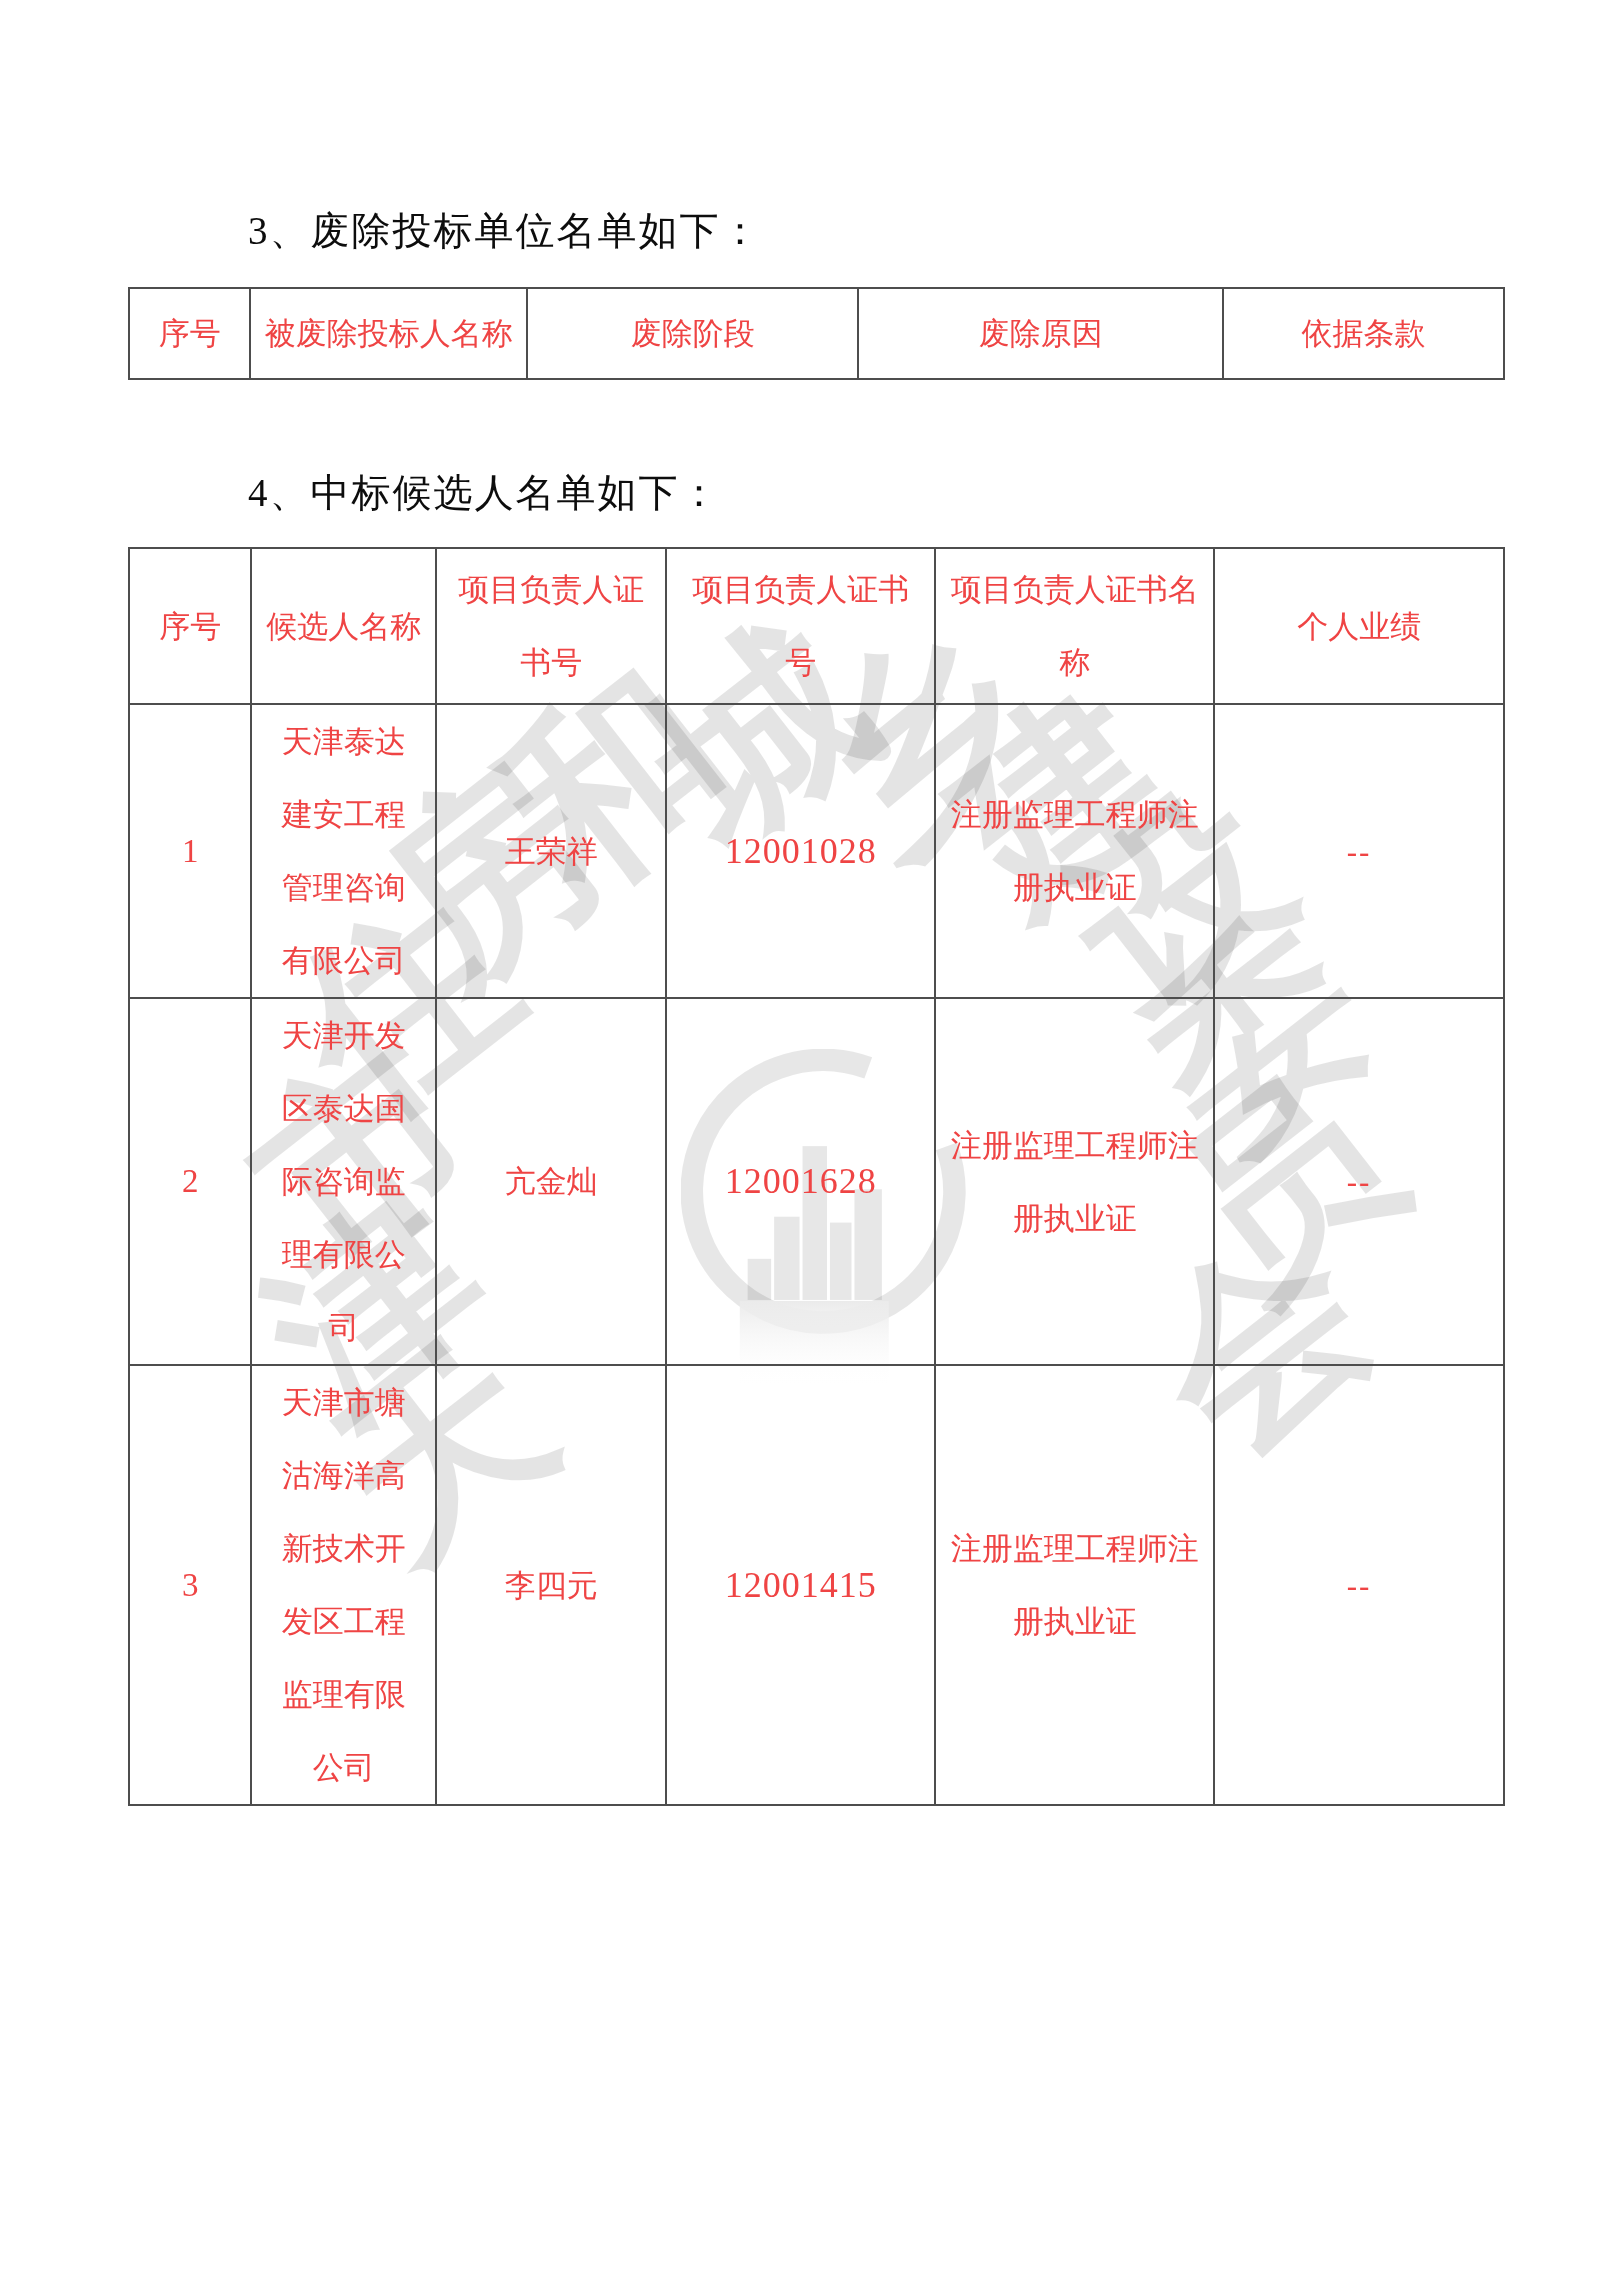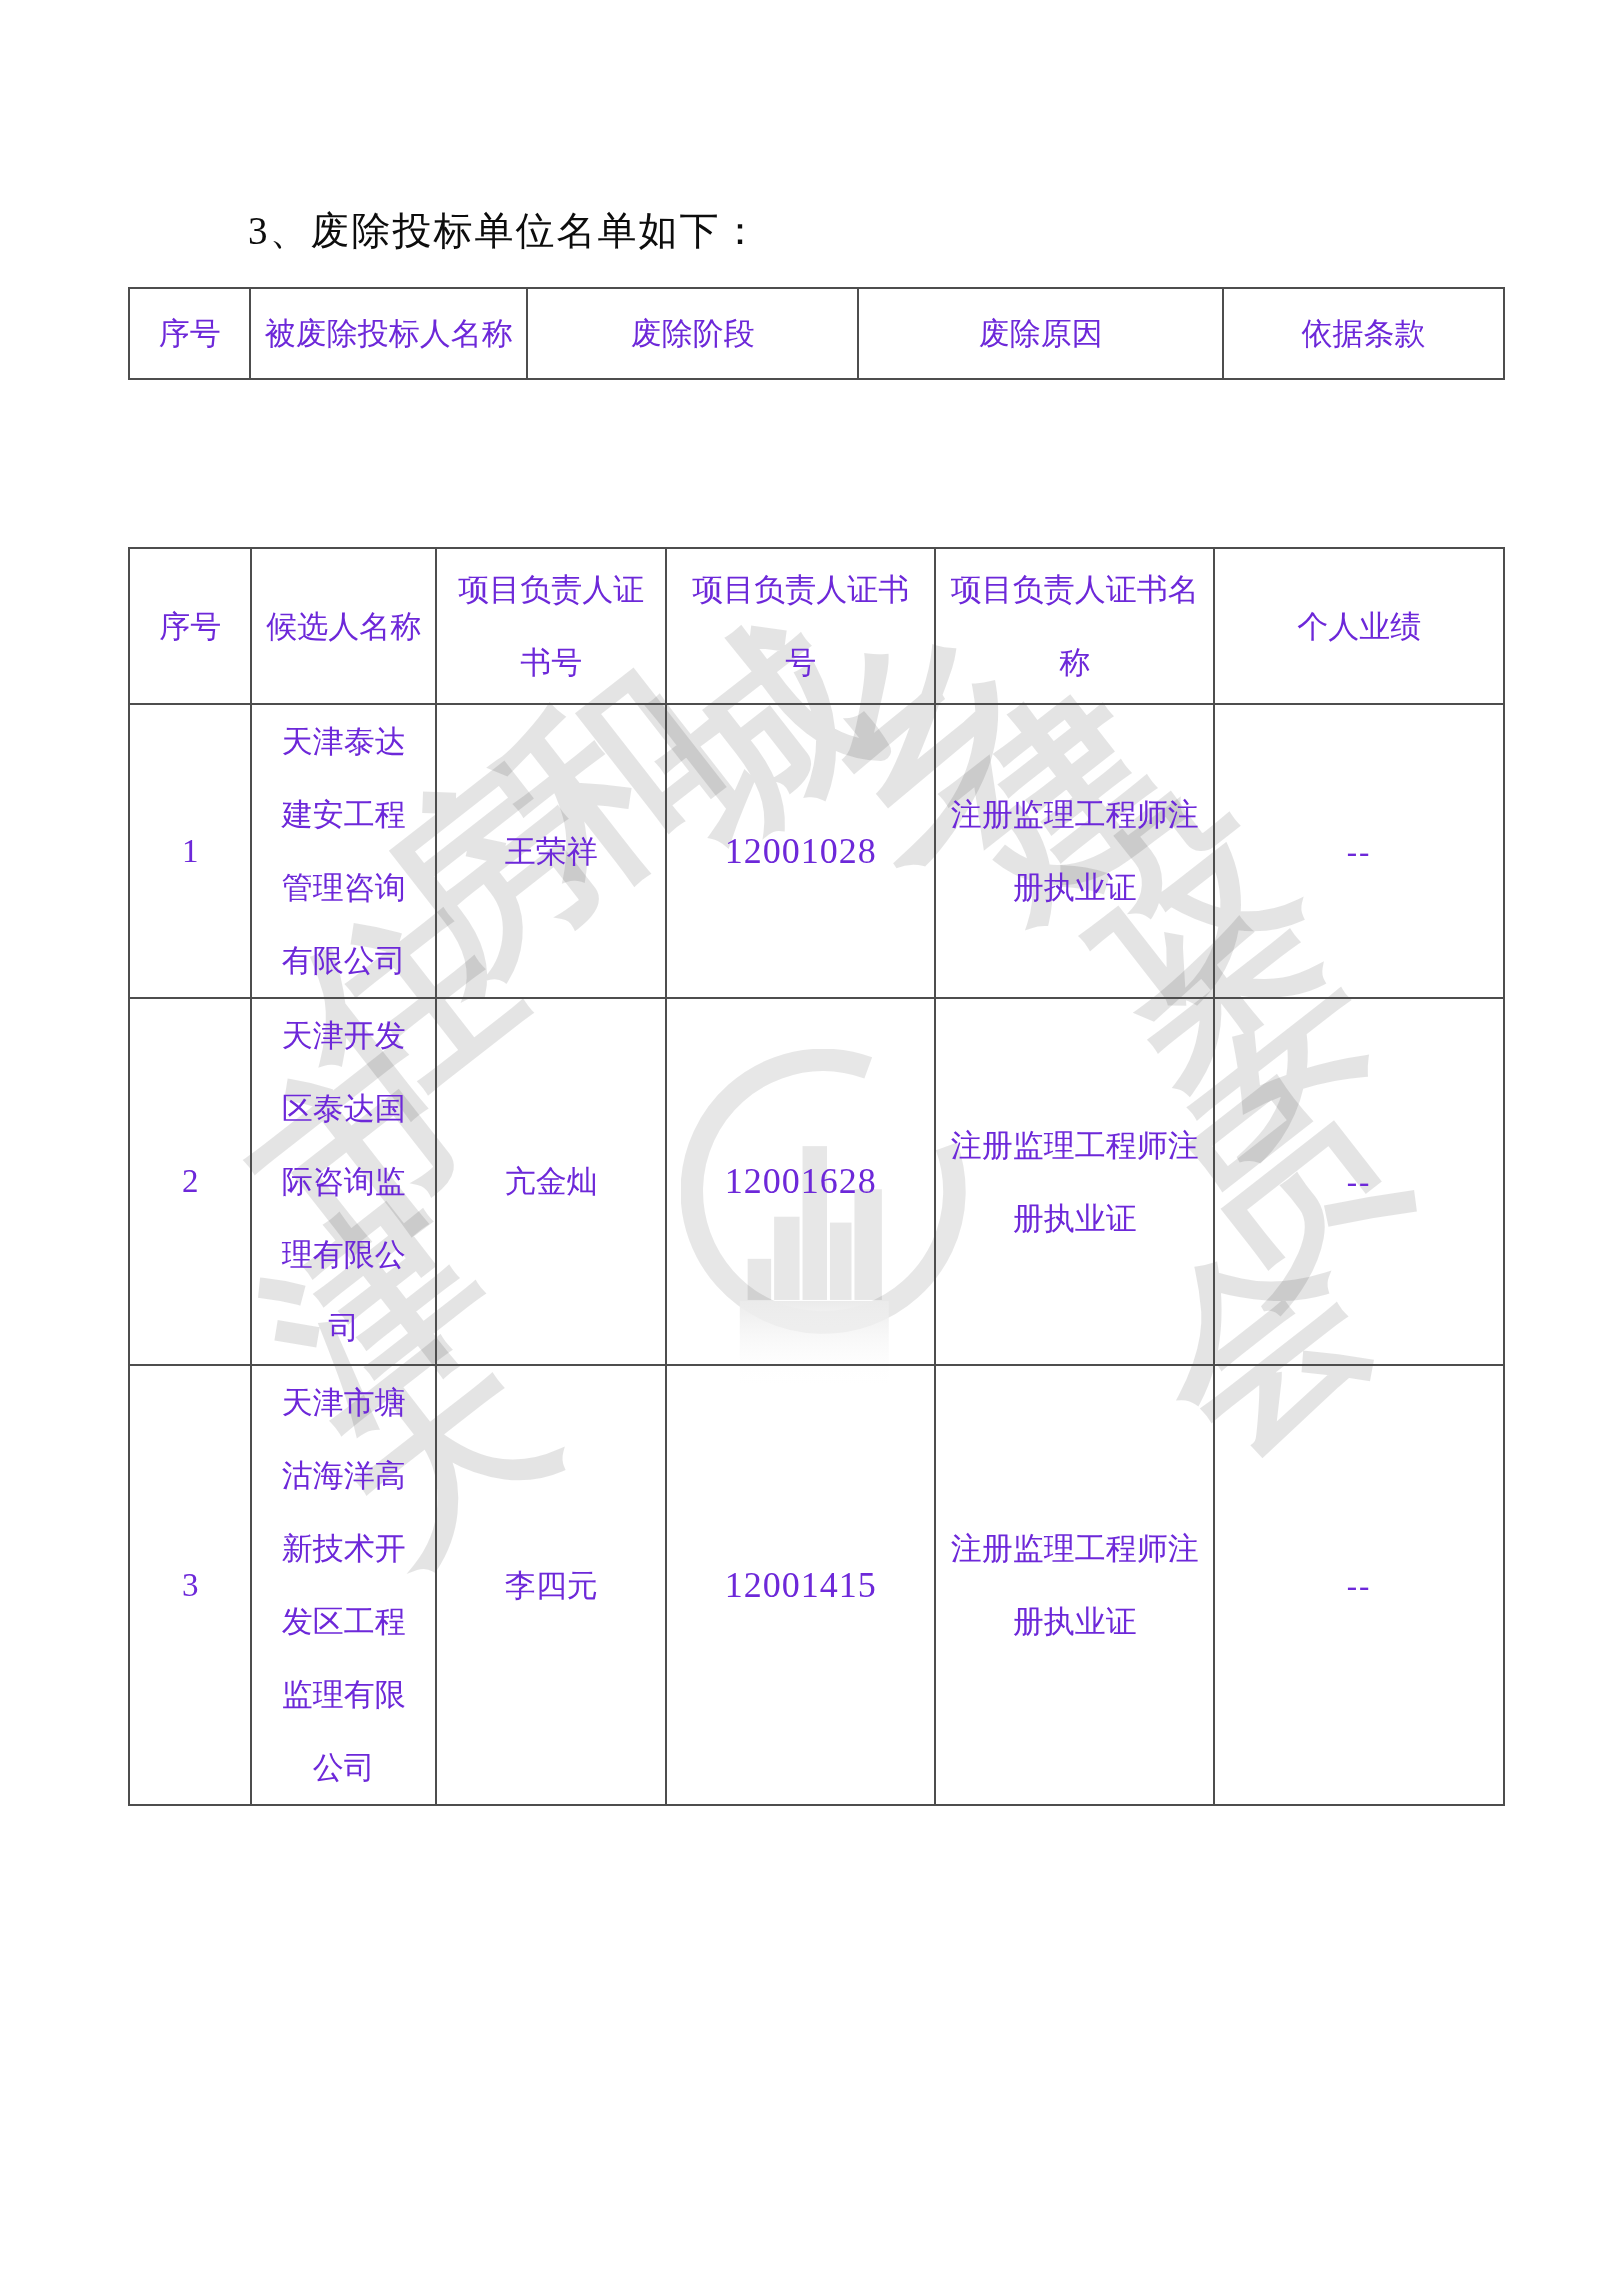--- a/index.html
+++ b/index.html
@@ -38,21 +38,21 @@
   #heading-4{top:470px;}
   table.doc{
     position:absolute;border-collapse:collapse;table-layout:fixed;
     background:transparent;
   }
   table.doc td,table.doc th{
     border:2px solid #4d4d4d;
     font-weight:normal;text-align:center;vertical-align:middle;
     font-size:31px;line-height:73px;
     padding:0 9.8px;word-break:break-all;
-    background:transparent;color:#6d28d9;
+    background:transparent;color:#ef4444;
   }
   #table-rejected{left:128px;top:287px;width:1377px;height:93px;}
   #table-candidates{left:128px;top:547px;width:1377px;}
   #table-candidates td.num{font-size:33px;font-family:"Liberation Serif","DejaVu Serif",serif;}
   #table-candidates td.certno{font-size:36px;letter-spacing:1px;}
   #table-candidates td.cert-name{padding:0 8px;}
   #table-candidates td.candidate{padding:0 26px;}
   #table-candidates td.dash{font-size:31px;letter-spacing:2px;}
 </style>
 </head>
@@ -112,20 +112,21 @@
       <tr>
         <th>序号</th>
         <th>被废除投标人名称</th>
         <th>废除阶段</th>
         <th>废除原因</th>
         <th>依据条款</th>
       </tr>
     </tbody>
   </table>
 
+  <div id="heading-4" class="sec-heading">4、中标候选人名单如下：</div>
 
   <table id="table-candidates" class="doc">
     <colgroup>
       <col style="width:8.90%">
         <col style="width:13.45%">
         <col style="width:16.73%">
       <col style="width:19.57%">
         <col style="width:20.28%">
         <col style="width:21.07%">
     </colgroup>

